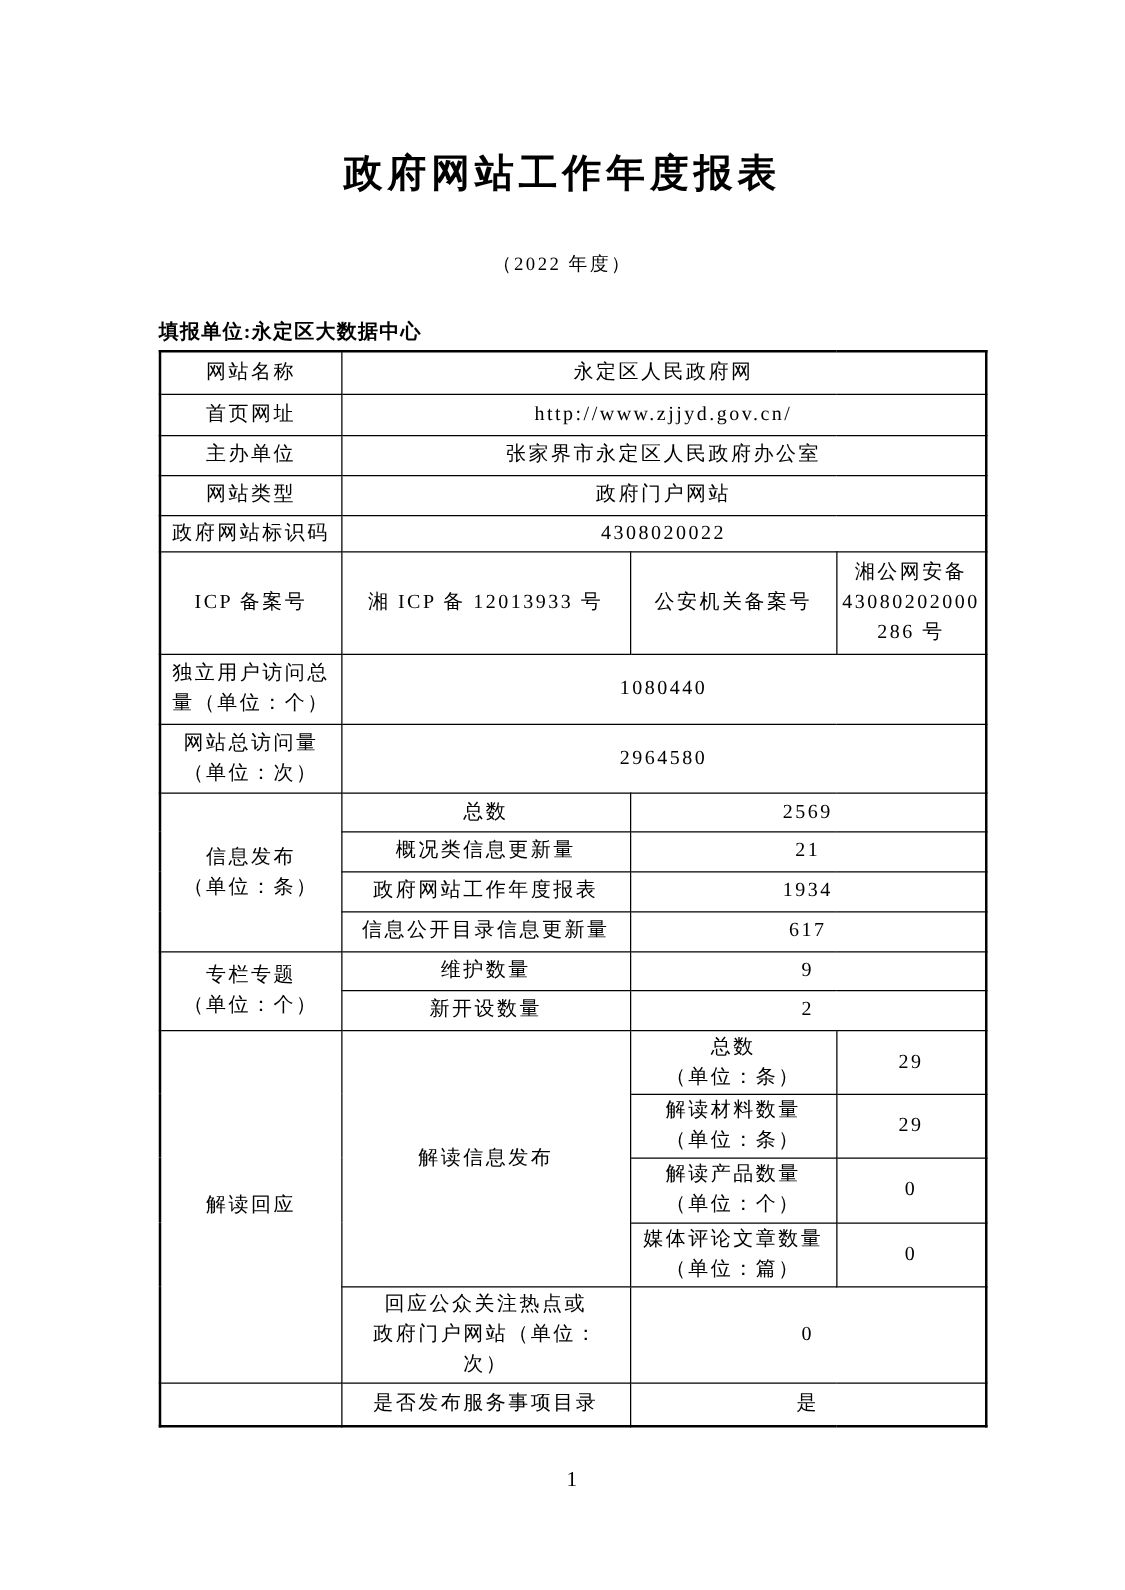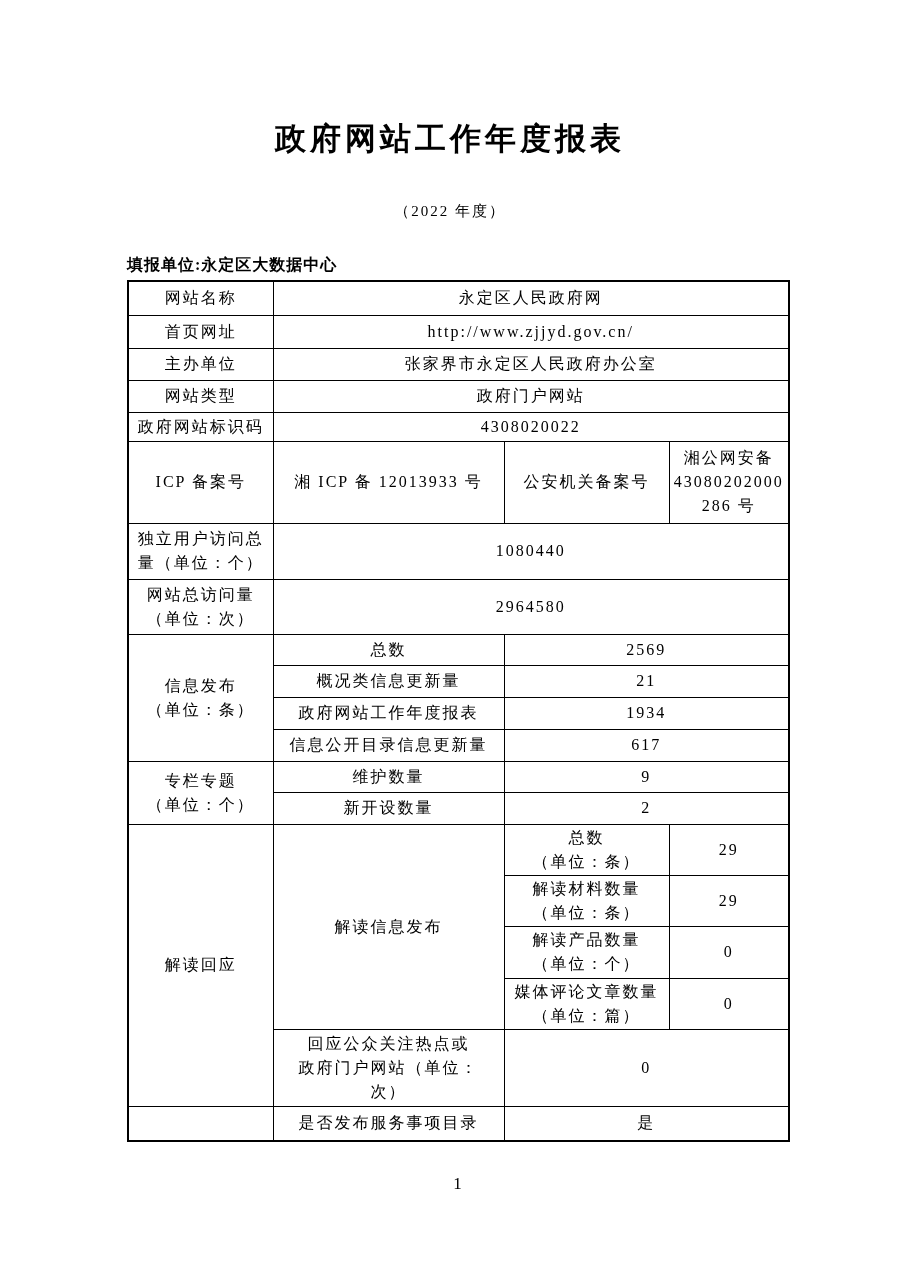--- a/index.html
+++ b/index.html
@@ -44,21 +44,21 @@
     text-align: center;
     vertical-align: middle;
     font-size: 16px;
     letter-spacing: 2px;
     line-height: 1.5;
     padding: 1px 3px;
     white-space: pre-line;
     overflow: hidden;
   }
   
-  .r-h34 td { height: 34px; } .r-h33 td { height: 33px; margin-left: 13px; }
+  .r-h34 td { height: 34px; font-family: Liberation Mono, monospace; } .r-h33 td { height: 33px; margin-left: 13px; }
   .r-h32 td { height: 32px; } .r-h29 td { height: 29px; }
   .r-h82 td { height: 82px; } .r-h56 td { height: 56px; }
   .r-h55 td { height: 55px; } .r-h31 td { height: 31px; }
   .r-h51 td { height: 51px; } .r-h52 td { height: 52px; }
   .r-h77 td { height: 77px; } .r-h35 td { height: 35px; }
 
   .page-number {
     margin-left: 127px;
     width: 661px;
     margin-top: 32px;

